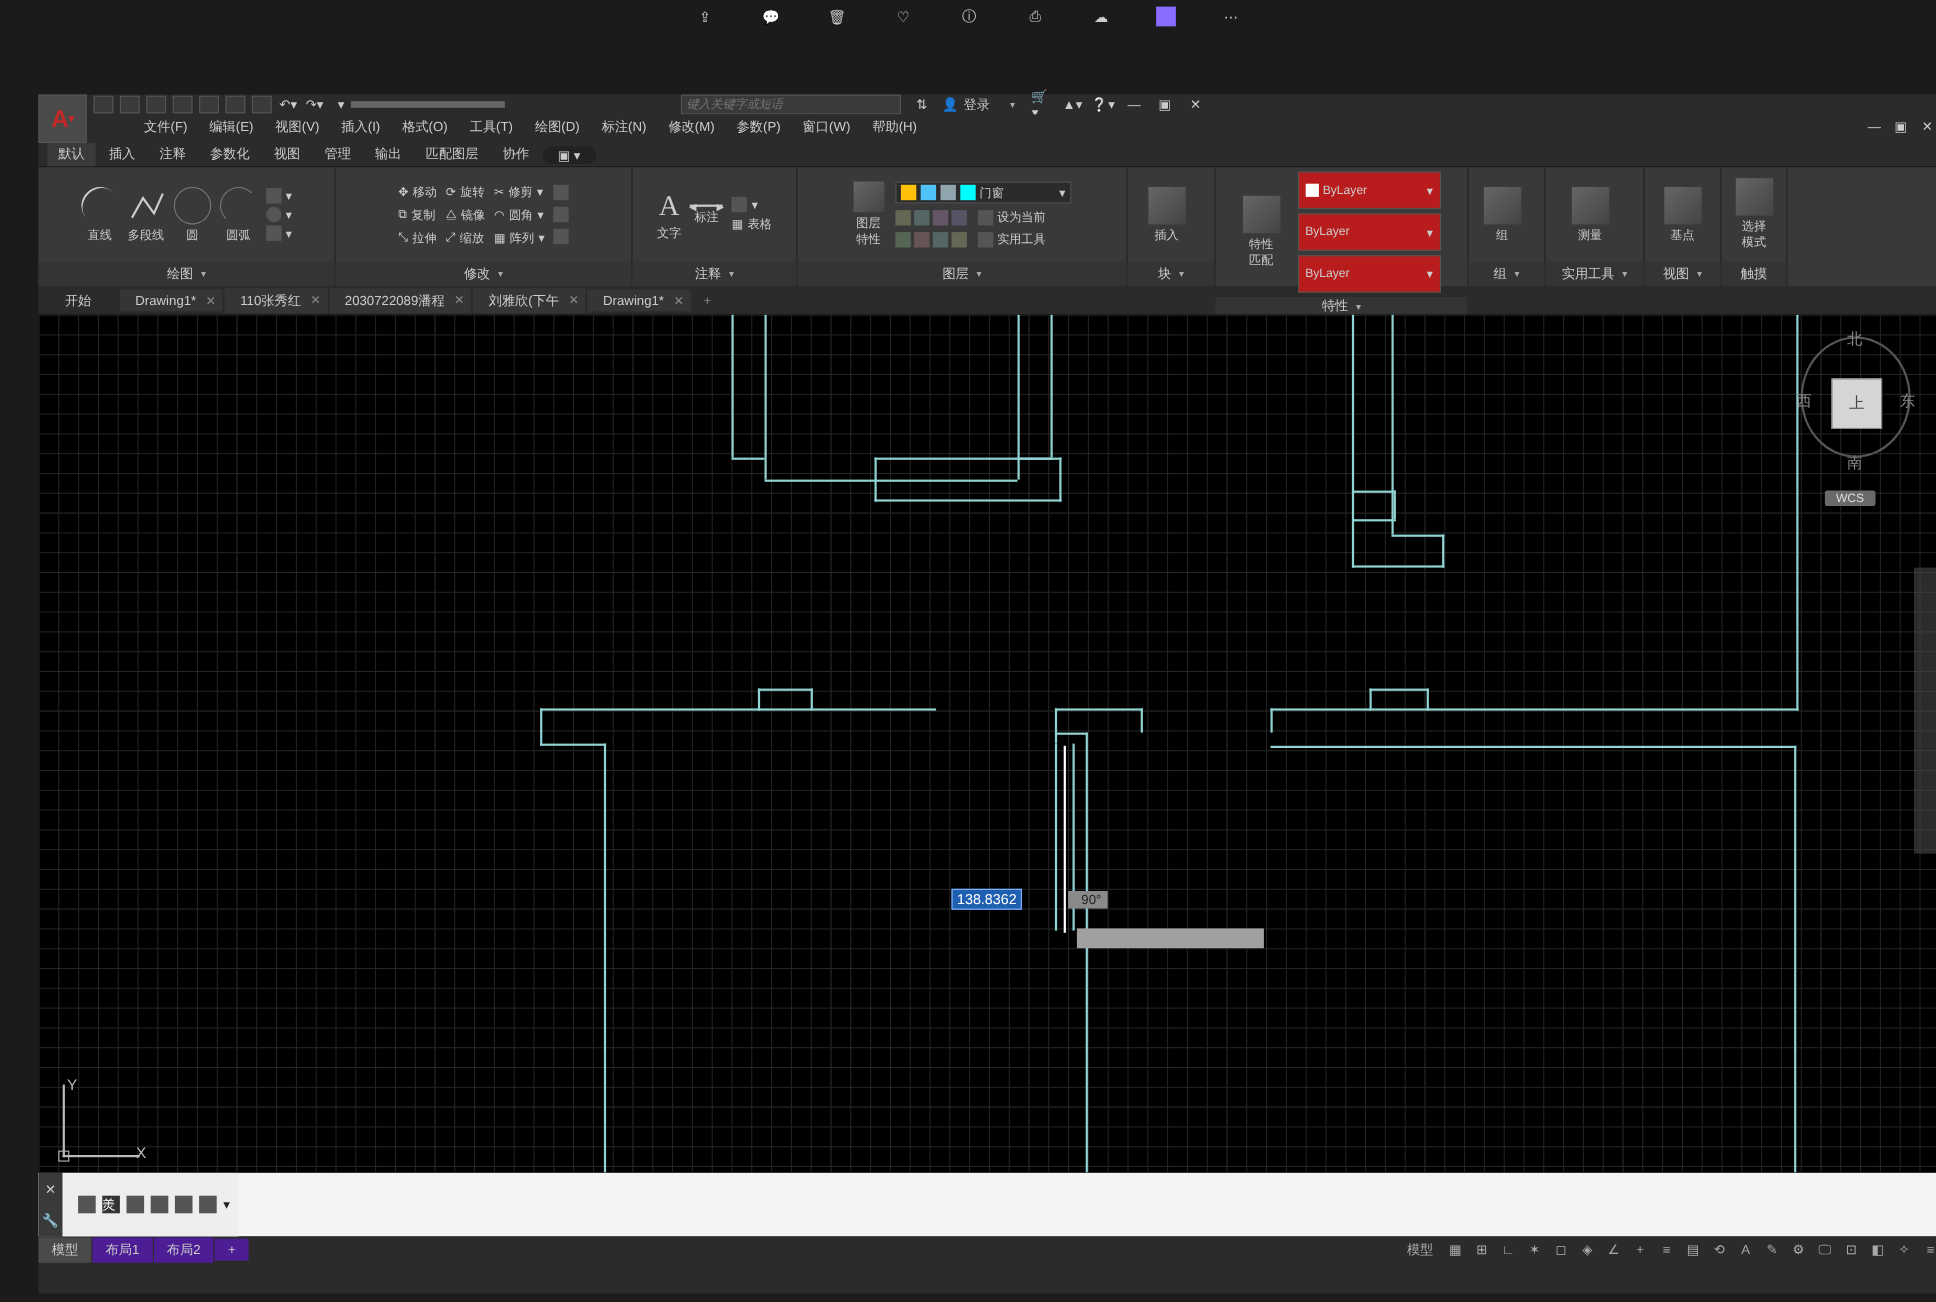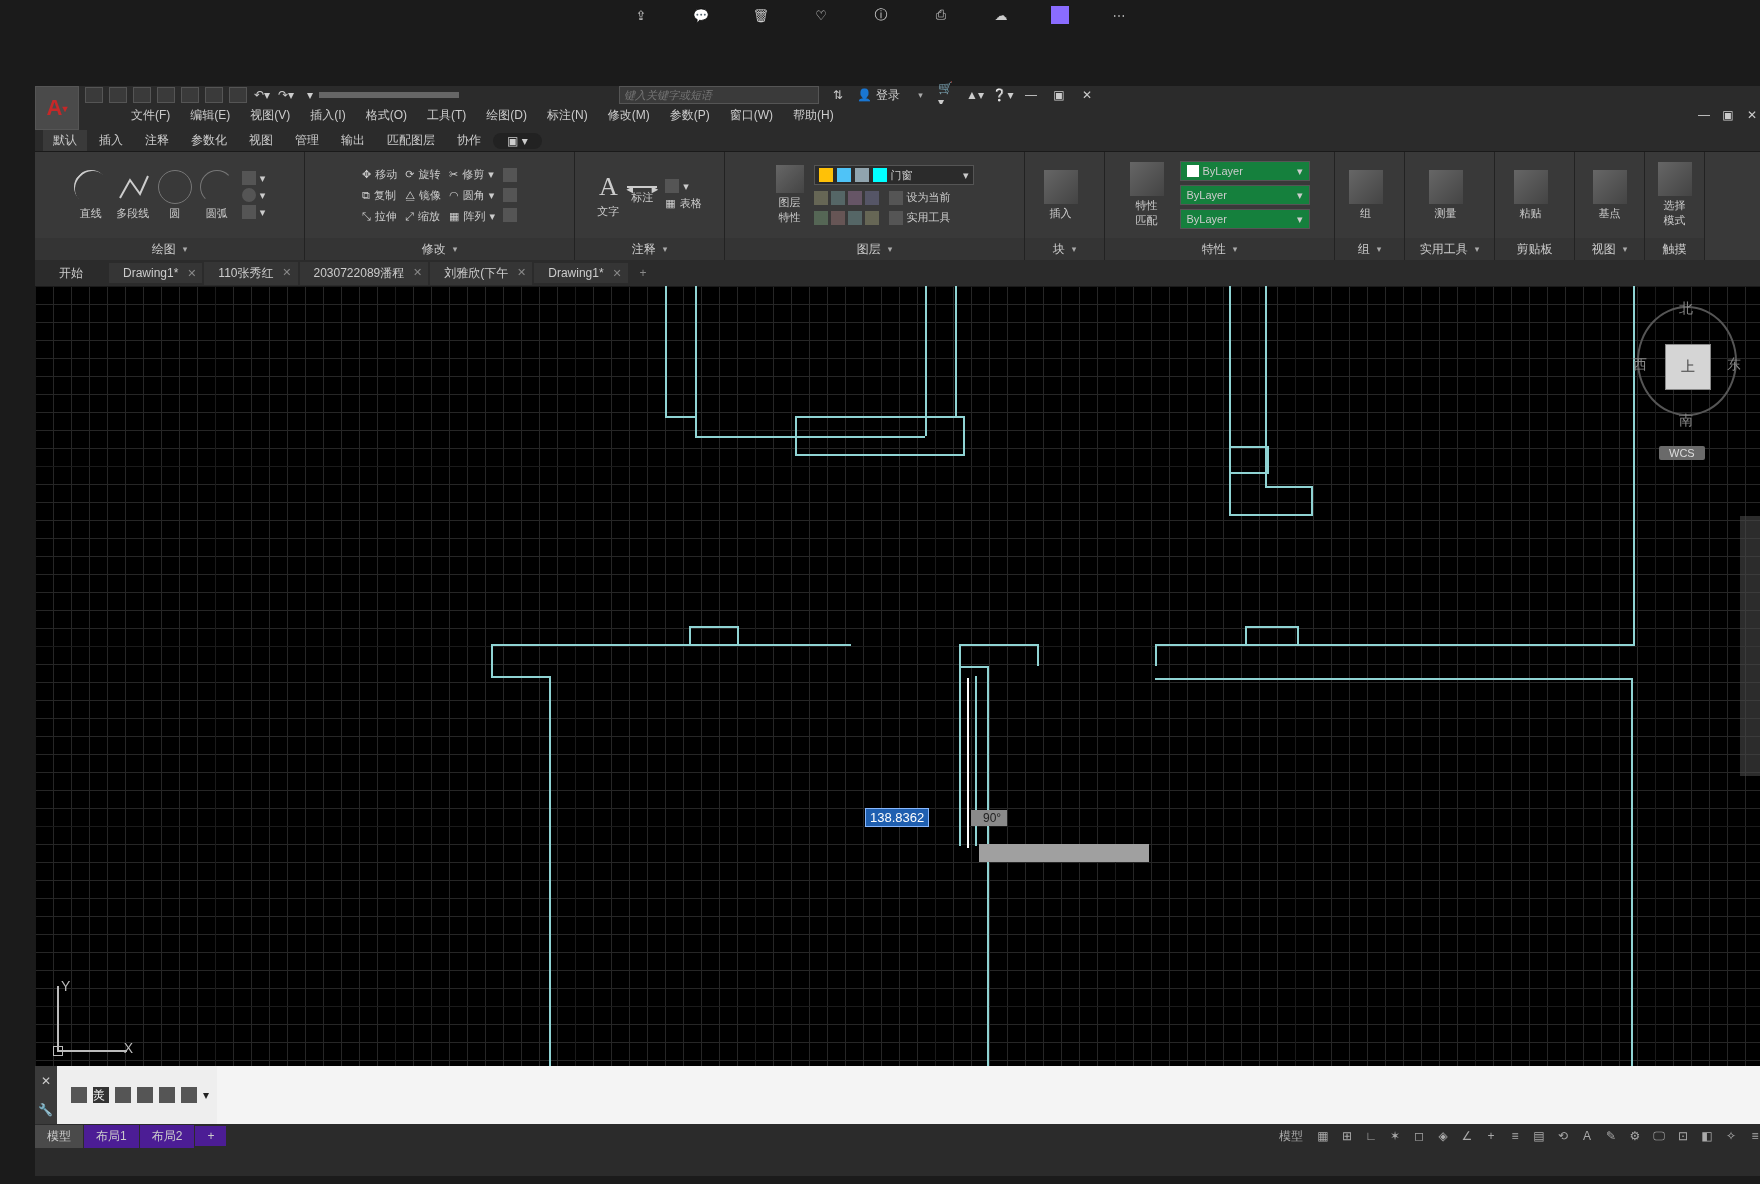--- a/index.html
+++ b/index.html
@@ -38,21 +38,21 @@
 .panel-title { height:22px;text-align:center;font-size:12px;color:#ccc;background:#343434;display:flex;align-items:center;justify-content:center;gap:4px;}
 .big-btn { display:flex;flex-direction:column;align-items:center;gap:2px;font-size:11px;color:#ccc;}
 .big-btn .ic { width:34px;height:34px;border:1px solid #777;border-radius:50%;}
 .big-btn.l .ic { border-radius:0;border:none;background:linear-gradient(135deg,#666,#444);}
 .col { display:flex;flex-direction:column;gap:3px;}
 .row-item { display:flex;align-items:center;gap:4px;font-size:11px;color:#ccc;white-space:nowrap;}
 .row-item .ri { width:14px;height:14px;background:#555;}
 .layer-swatch { display:flex;gap:3px;align-items:center;}
 .sw { width:14px;height:14px;}
 .layer-dd { width:160px;height:20px;background:#2b2b2b;border:1px solid #555;display:flex;align-items:center;padding:0 4px;font-size:11px;gap:4px;}
-.bylayer { width:130px;height:20px;background:#15803d;border:1px solid #555;display:flex;align-items:center;justify-content:space-between;padding:0 6px;font-size:11px;}
+.bylayer { width:130px;height:20px;background:#b91c1c;border:1px solid #555;display:flex;align-items:center;justify-content:space-between;padding:16px 6px;font-size:11px;}
 
 
 .filetabs { height:26px;background:#2b2b2b;display:flex;align-items:center;gap:2px;padding-left:10px;font-size:12px;}
 .ft { padding:3px 24px 3px 14px;background:#353535;color:#ccc;position:relative;}
 .ft .cx { position:absolute;right:6px;top:4px;color:#888;font-size:11px;}
 .ft.first { background:#2b2b2b;}
 .addtab { padding:3px 10px;color:#888;}
 
 
 .canvas-wrap { position:relative; height:780px; background:#000; overflow:hidden;}
@@ -395,33 +395,20 @@
           </div>
    <div class="col">
             <div class="ri"></div>
             <div class="ri"></div>
             <div class="ri"></div>
           </div>
   </div>
   <div class="panel-title chev">实用工具</div>
  </div>
 
- <div class="panel" style="width:80px;">
-  <div class="panel-body">
-          <div class="big-btn l">
-            <div class="ic"></div>
-            <span>粘贴</span>
-          </div>
-   <div class="col">
-            <div class="ri"></div>
-            <div class="ri"></div>
-          </div>
-  </div>
-  <div class="panel-title">剪贴板</div>
- </div>
 
  <div class="panel" style="width:70px;">
   <div class="panel-body">
           <div class="big-btn l">
             <div class="ic"></div>
             <span>基点</span>
           </div>
         </div>
   <div class="panel-title chev">视图</div>
  </div>

